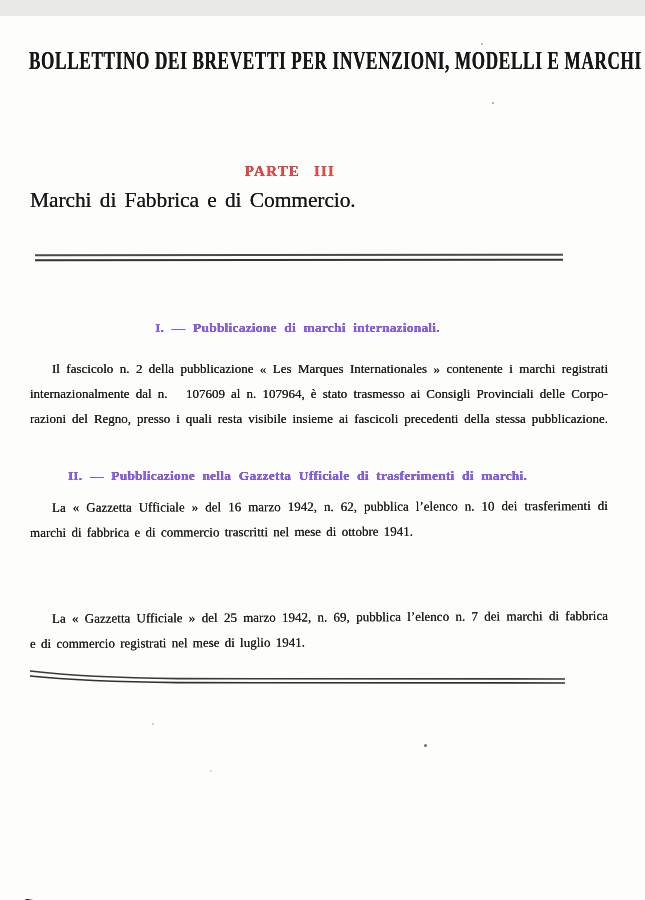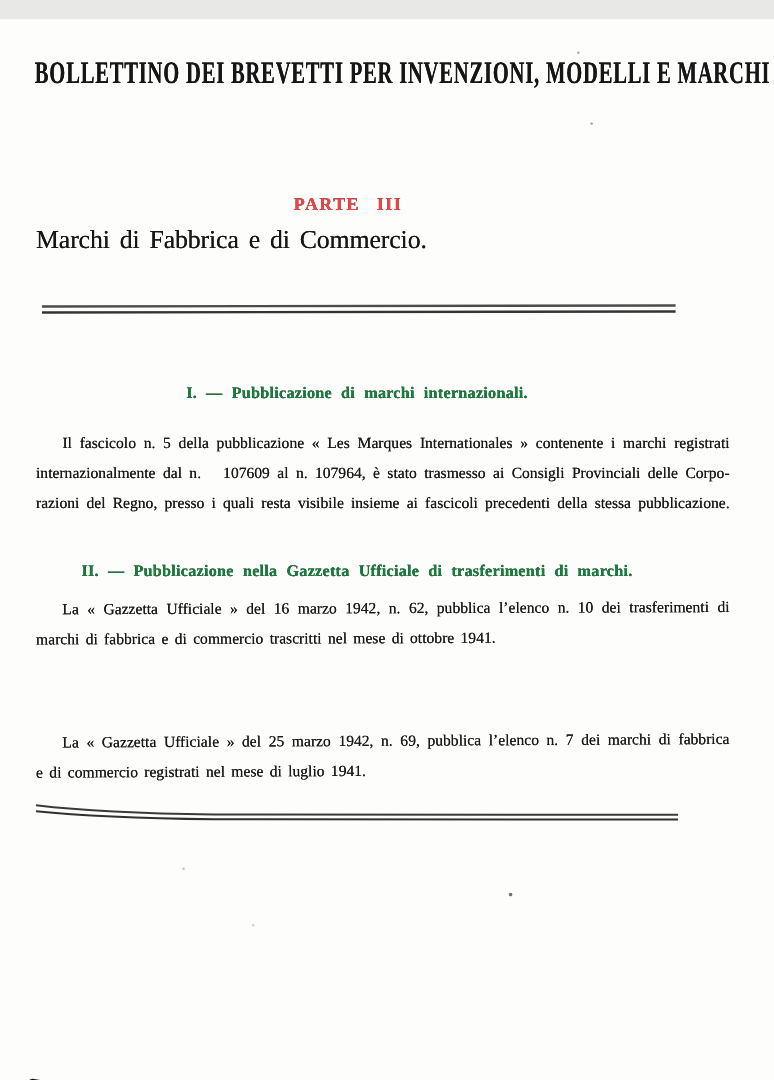--- a/index.html
+++ b/index.html
@@ -35,21 +35,21 @@
   }
   
   #rule-top{left:35px;top:238px;width:528px;transform:rotate(-0.08deg);}
   #rule-top .ra{height:2px;background:#4b4b4b;}
   #rule-top .gap{height:2.5px;}
   #rule-top .rb{height:2px;background:#343434;}
   
   .sec-head{
     left:30px;width:535px;text-align:center;
     font-weight:bold;font-size:13.5px;letter-spacing:0.2px;word-spacing:4px;
-    color:#15803d;text-shadow:0 0 .4px #181818;
+    color:#8b5cf6;text-shadow:0 0 .4px #181818;
   }
   #sec1-head{top:304px;}
   #sec2-head{top:452px;}
   #sec3-head{top:553px;}
   
   .para{
     left:30px;width:578px;
     font-size:13px;line-height:25px;
     color:#1b1b1b;text-shadow:0 0 .35px #1b1b1b;
   }
@@ -77,21 +77,21 @@
 
   <div id="rule-top" class="abs">
     <div class="ra"></div>
     <div class="gap"></div>
     <div class="rb"></div>
   </div>
 
   <div id="sec1-head" class="abs sec-head">I. — Pubblicazione di marchi internazionali.</div>
 
   <div id="para1" class="abs para">
-    <div class="ln indent">Il fascicolo n. 5 della pubblicazione « Les Marques Internationales » contenente i marchi registrati</div>
+    <div class="ln indent">Il fascicolo n. 2 della pubblicazione « Les Marques Internationales » contenente i marchi registrati</div>
     <div class="ln">internazionalmente dal n. &nbsp;&nbsp;107609 al n. 107964, è stato trasmesso ai Consigli Provinciali delle Corpo-</div>
     <div class="ln">razioni del Regno, presso i quali resta visibile insieme ai fascicoli precedenti della stessa pubblicazione.</div>
   </div>
 
   <div id="sec2-head" class="abs sec-head">II. — Pubblicazione nella Gazzetta Ufficiale di trasferimenti di marchi.</div>
 
   <div id="para2" class="abs para">
     <div class="ln indent">La « Gazzetta Ufficiale » del 16 marzo 1942, n. 62, pubblica l’elenco n. 10 dei trasferimenti di</div>
     <div class="ln last">marchi di fabbrica e di commercio trascritti nel mese di ottobre 1941.</div>
   </div>

